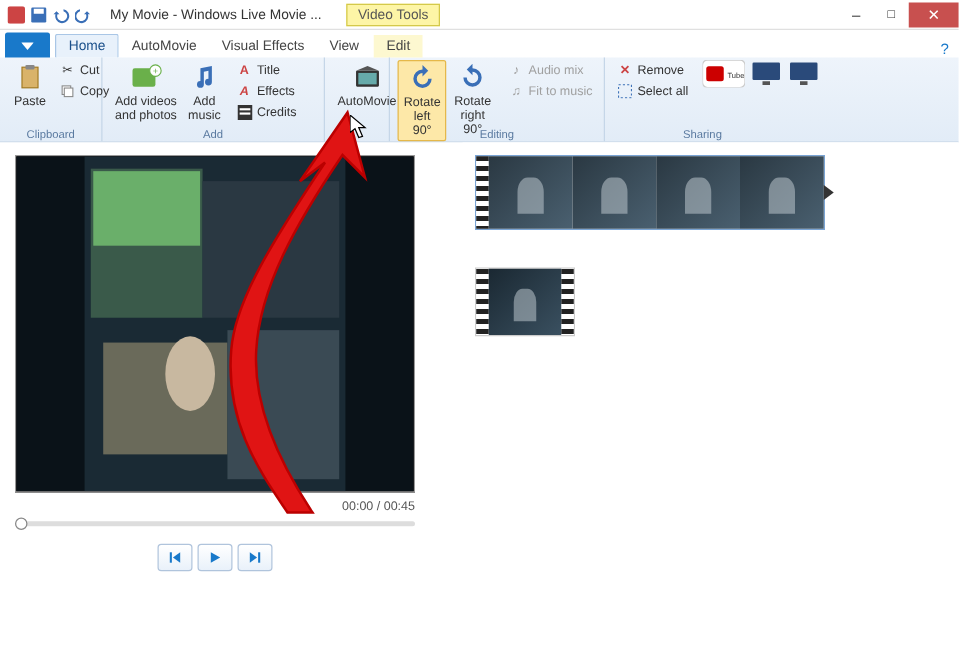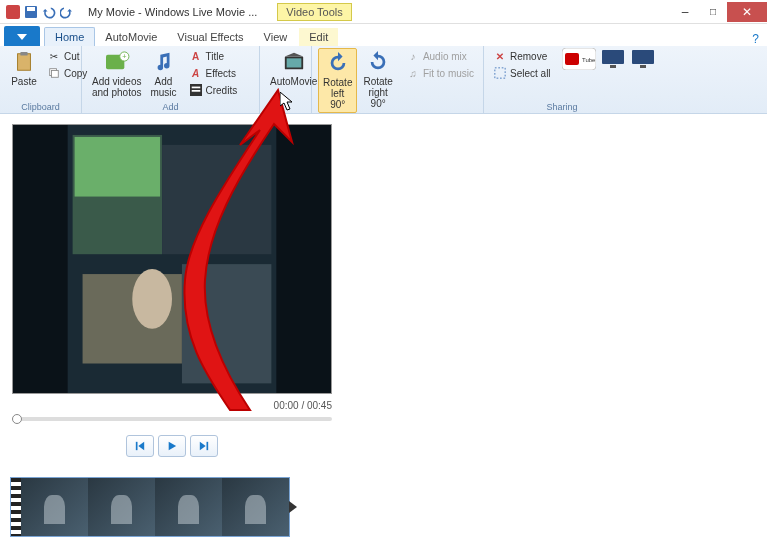--- a/index.html
+++ b/index.html
@@ -33,21 +33,21 @@
 
 .big-btn { display: flex; flex-direction: column; align-items: center; justify-content: flex-start; padding: 2px 4px; font-size: 10px; color: #333; text-align: center; line-height: 1.1; cursor: pointer; }
 .big-btn.selected { background: #fde8a8; border: 1px solid #e5b84a; border-radius: 2px; }
 .big-btn .ico { width: 28px; height: 24px; display: flex; align-items: center; justify-content: center; margin-bottom: 2px; }
 .small-btn { display: flex; align-items: center; font-size: 10px; color: #333; padding: 1px 3px; gap: 3px; cursor: pointer; white-space: nowrap; }
 .small-btn .ico { width: 14px; height: 14px; display: flex; align-items: center; justify-content: center; }
 .small-btn.disabled { color: #a0a0a0; }
 .stack { display: flex; flex-direction: column; gap: 1px; }
 
 
-.workspace { display: flex; height: calc(537px - 24px - 22px - 68px); background: #fff; flex-direction: column; }
+.workspace { display: flex; height: calc(537px - 24px - 22px - 68px); background: #fff; }
 .preview-pane { width: 370px; padding: 10px 12px; display: flex; flex-direction: column; }
 .preview-box { width: 320px; height: 270px; background: #000; border: 1px solid #999; position: relative; overflow: hidden; }
 .preview-img { position: absolute; inset: 0; }
 .time-bar { display: flex; justify-content: flex-end; font-size: 10px; color: #555; margin-top: 6px; width: 320px; }
 .seek { width: 320px; height: 4px; background: #ddd; border-radius: 2px; margin-top: 6px; position: relative; }
 .seek-thumb { position: absolute; left: 0; top: -3px; width: 10px; height: 10px; background: #fff; border: 1px solid #888; border-radius: 50%; }
 .play-controls { display: flex; justify-content: center; gap: 4px; margin-top: 14px; width: 320px; }
 .pc-btn { width: 28px; height: 22px; border: 1px solid #b0c4dc; border-radius: 3px; background: linear-gradient(#fff,#e9f1fa); display: flex; align-items: center; justify-content: center; color: #1979ca; font-size: 11px; cursor: pointer; }
 
 .timeline-pane { flex: 1; padding: 10px; background: #fff; }
@@ -235,20 +235,21 @@
         <div class="small-btn disabled">
           <span class="ico">♪</span>
           <span>Audio mix</span>
         </div>
         <div class="small-btn disabled">
           <span class="ico">♫</span>
           <span>Fit to music</span>
         </div>
       </div>
     </div>
+    <div class="group-label">Editing</div>
   </div>
 
   <div class="group" style="width:156px;border-right:none">
     <div class="group-body">
       <div class="stack">
         <div class="small-btn">
           <span class="ico" style="color:#c44;font-weight:bold">✕</span>
           <span>Remove</span>
         </div>
         <div class="small-btn">

